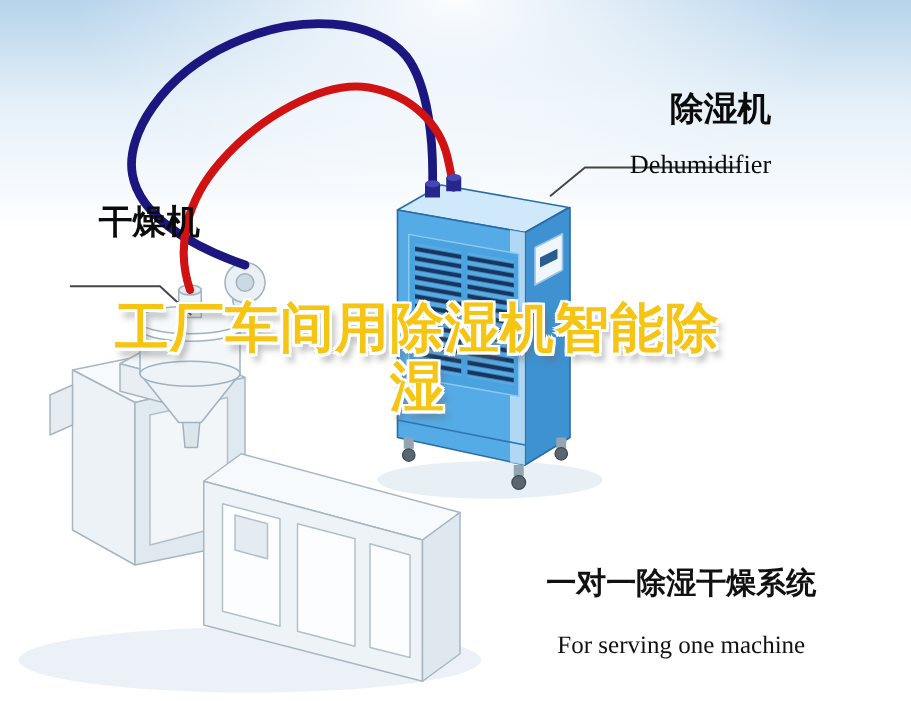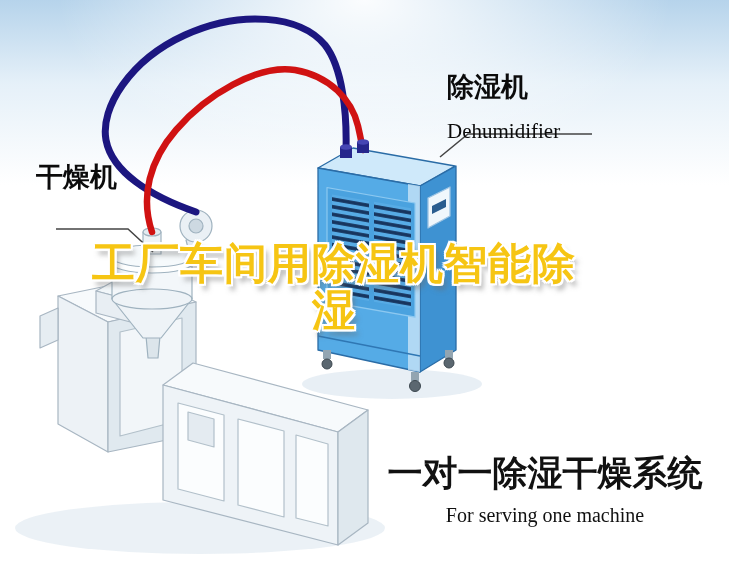--- a/index.html
+++ b/index.html
@@ -10,44 +10,44 @@
   .sky{
     position:absolute;top:0;left:0;width:729px;height:185px;
     background:linear-gradient(180deg, rgba(178,209,234,0.95) 0%, rgba(208,228,243,0.55) 45%, rgba(255,255,255,0) 100%);
   }
   .sky-glow{
     position:absolute;top:0;left:0;width:729px;height:185px;
     background:radial-gradient(60% 130% at 50% 0%, rgba(255,255,255,0.95) 0%, rgba(255,255,255,0) 70%);
   }
   .scene-svg{position:absolute;top:0;left:0;z-index:1;}
   .label{
-    position:absolute;text-align:left;color:#0b0b0b;z-index:4;
+    position:absolute;text-align:right;color:#0b0b0b;z-index:4;
     font-family:"Liberation Serif",serif;line-height:1.15;
   }
   .label .cn{font-size:27px;font-weight:bold;display:block;}
   .label .en{font-size:21px;display:block;margin-top:16px;}
   .label-dehu{left:447px;top:72px;width:170px;}
   .label-hopper{left:36px;top:162px;width:124px;}
   .main-title{
     position:absolute;top:240px;left:0;width:668px;z-index:5;
     text-align:center;font-weight:bold;font-size:43px;line-height:1.1;
     letter-spacing:1px;color:#f6c513;
     text-shadow:
       -2px -2px 0 #fff, 2px -2px 0 #fff, -2px 2px 0 #fff, 2px 2px 0 #fff,
       -2px 0 0 #fff, 2px 0 0 #fff, 0 -2px 0 #fff, 0 2px 0 #fff,
       4px 6px 5px rgba(105,105,105,0.5);
   }
   .caption{position:absolute;left:382px;top:450px;width:326px;text-align:center;z-index:4;}
   .caption .cn{
     font-family:"Liberation Sans",sans-serif;font-weight:bold;
-    font-size:35px;color:#111;display:block;
+    font-size:24px;color:#111;display:block;
   }
   .caption .en{
     font-family:"Liberation Serif",serif;font-size:20px;color:#111;
-    display:block;margin-top:7px;
+    display:block;margin-top:23px;
   }
 </style>
 </head>
 <body>
 
 <div class="stage">
   <div class="sky"></div>
   <div class="sky-glow"></div>
 
   <svg class="scene-svg" width="729" height="561" viewBox="0 0 729 561">

